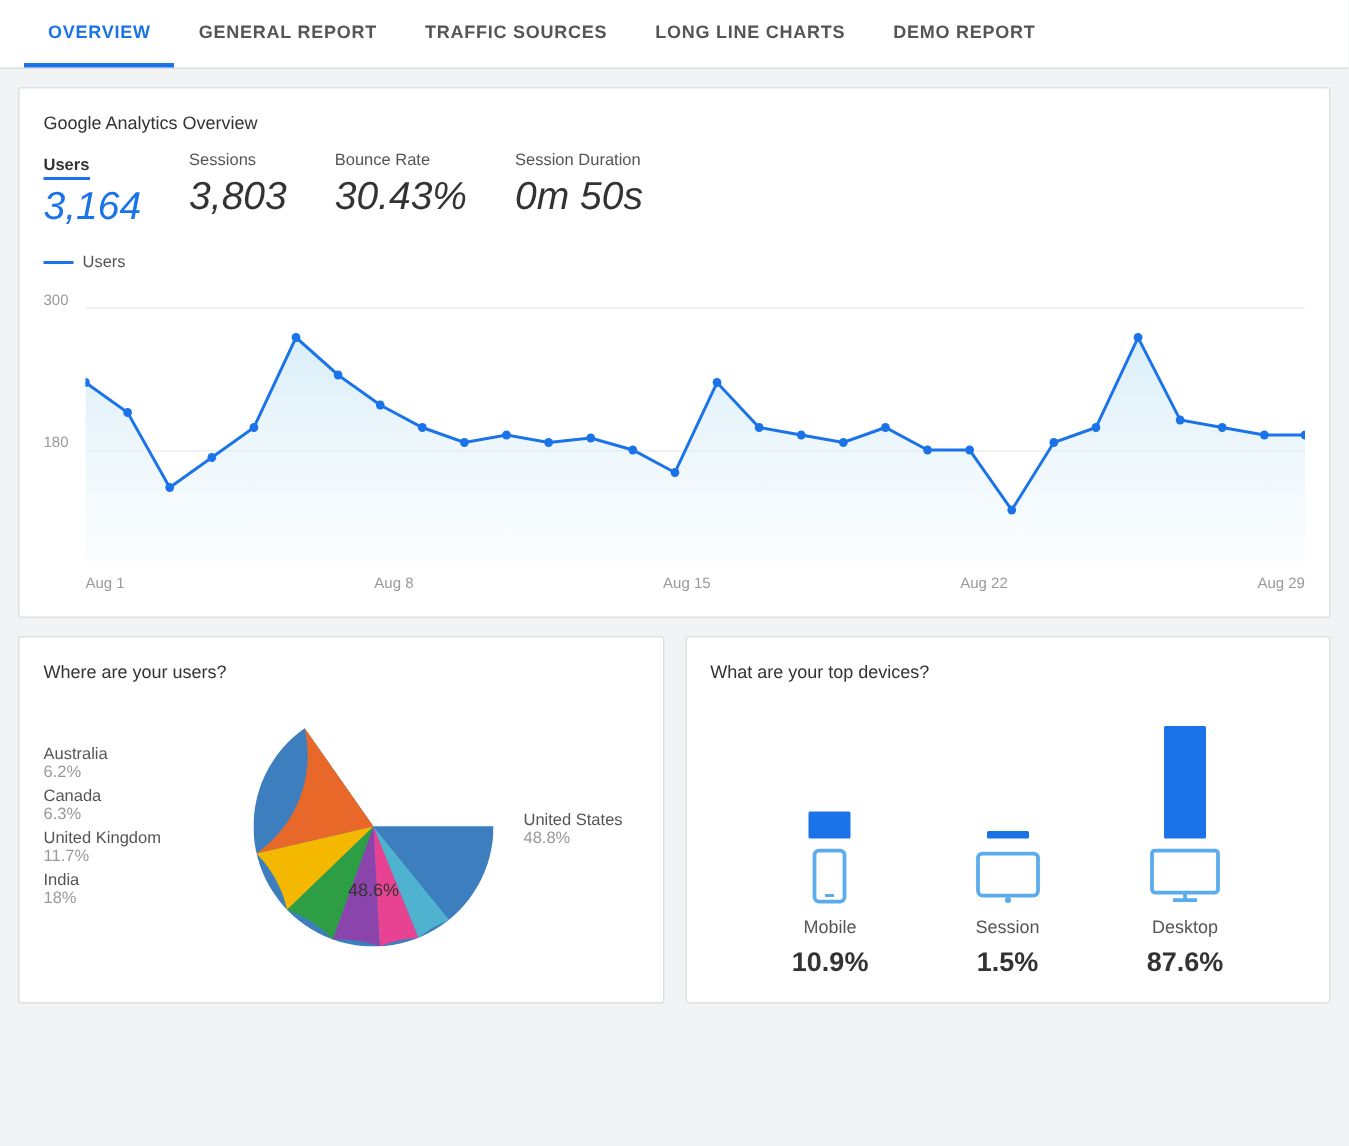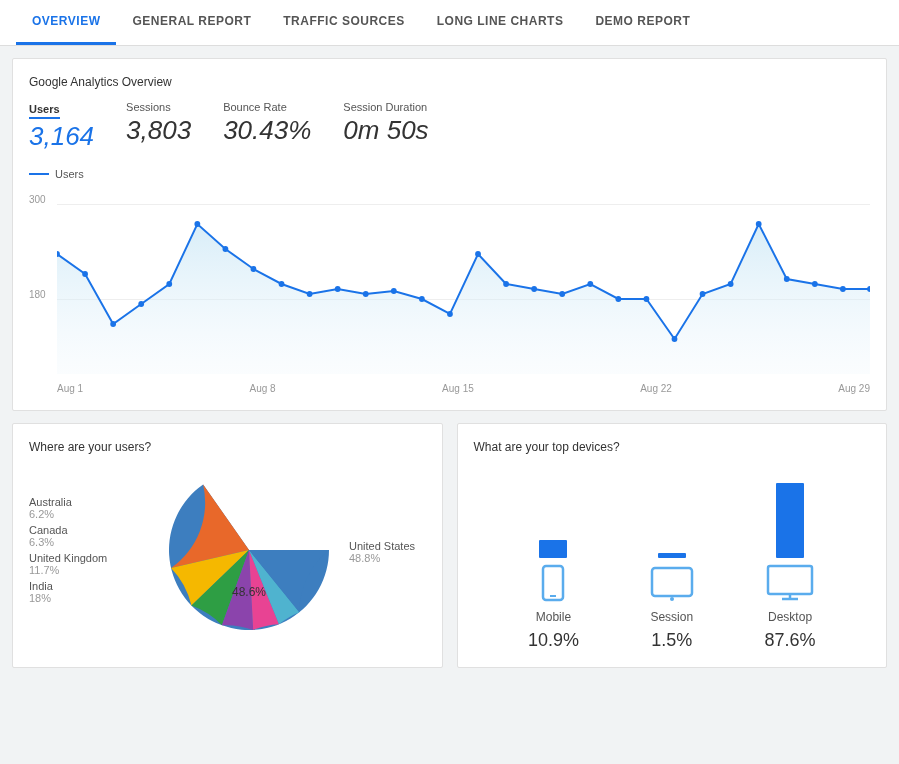--- a/index.html
+++ b/index.html
@@ -36,21 +36,21 @@
     .pie-legend { font-size: 11px; color: #555; min-width: 120px; }
     .pie-legend-item { margin-bottom: 4px; }
     .pie-legend-item .country { font-weight: normal; }
     .pie-legend-item .pct { color: #999; }
 
     
     .devices-row { display: flex; justify-content: space-around; align-items: flex-end; margin-top: 24px; padding: 0 20px; }
     .device-col { display: flex; flex-direction: column; align-items: center; gap: 6px; }
     .device-bar { background: #1a73e8; border-radius: 1px; }
     .device-name { font-size: 12px; color: #555; }
-    .device-pct { font-size: 18px; font-weight: normal; color: #333; }
+    .device-pct { font-size: 18px; font-weight: bold; color: #333; }
     .bar-container { display: flex; align-items: flex-end; height: 80px; }
   </style>
 </head>
 <body>
 
 <nav class="nav">
   <div class="nav-item active">OVERVIEW</div>
   <div class="nav-item">GENERAL REPORT</div>
   <div class="nav-item">TRAFFIC SOURCES</div>
   <div class="nav-item">LONG LINE CHARTS</div>

